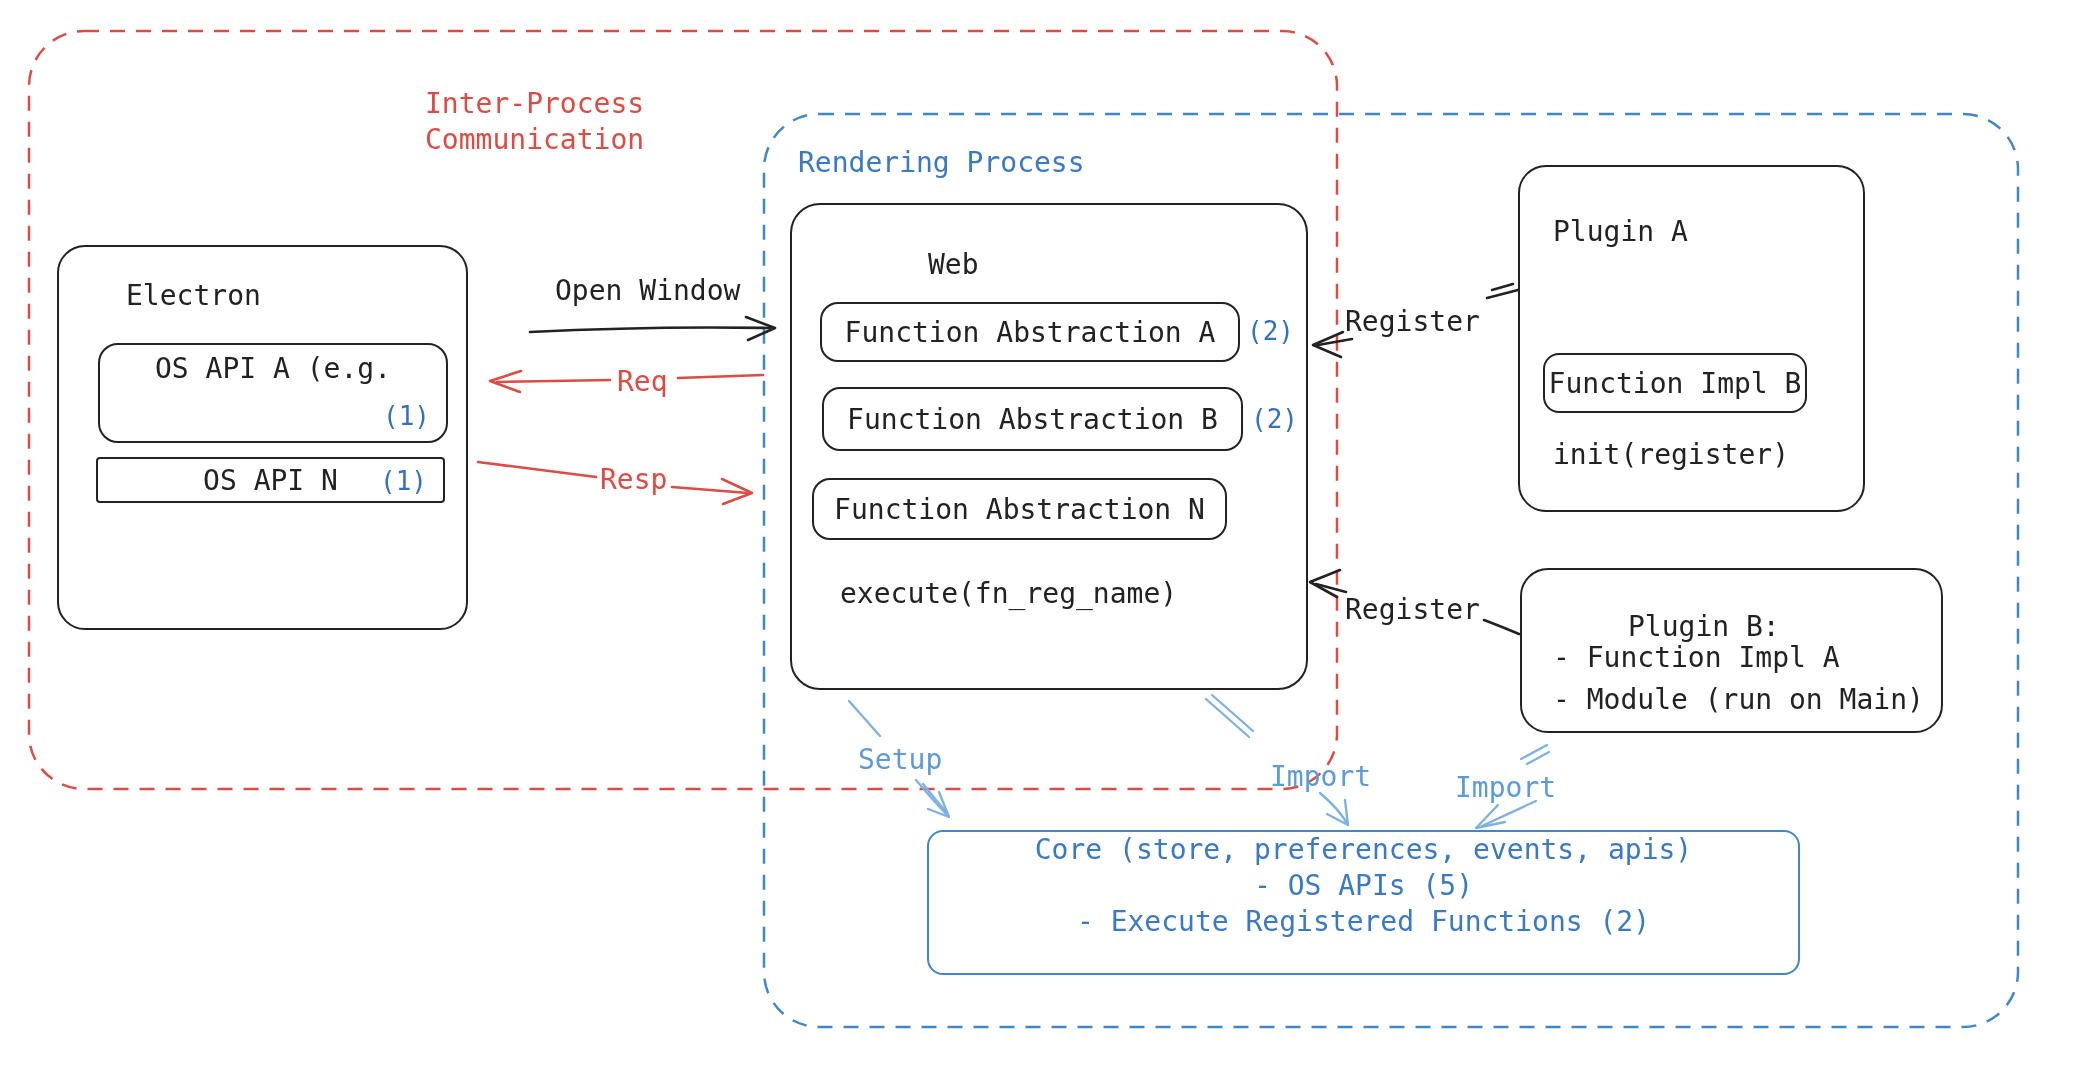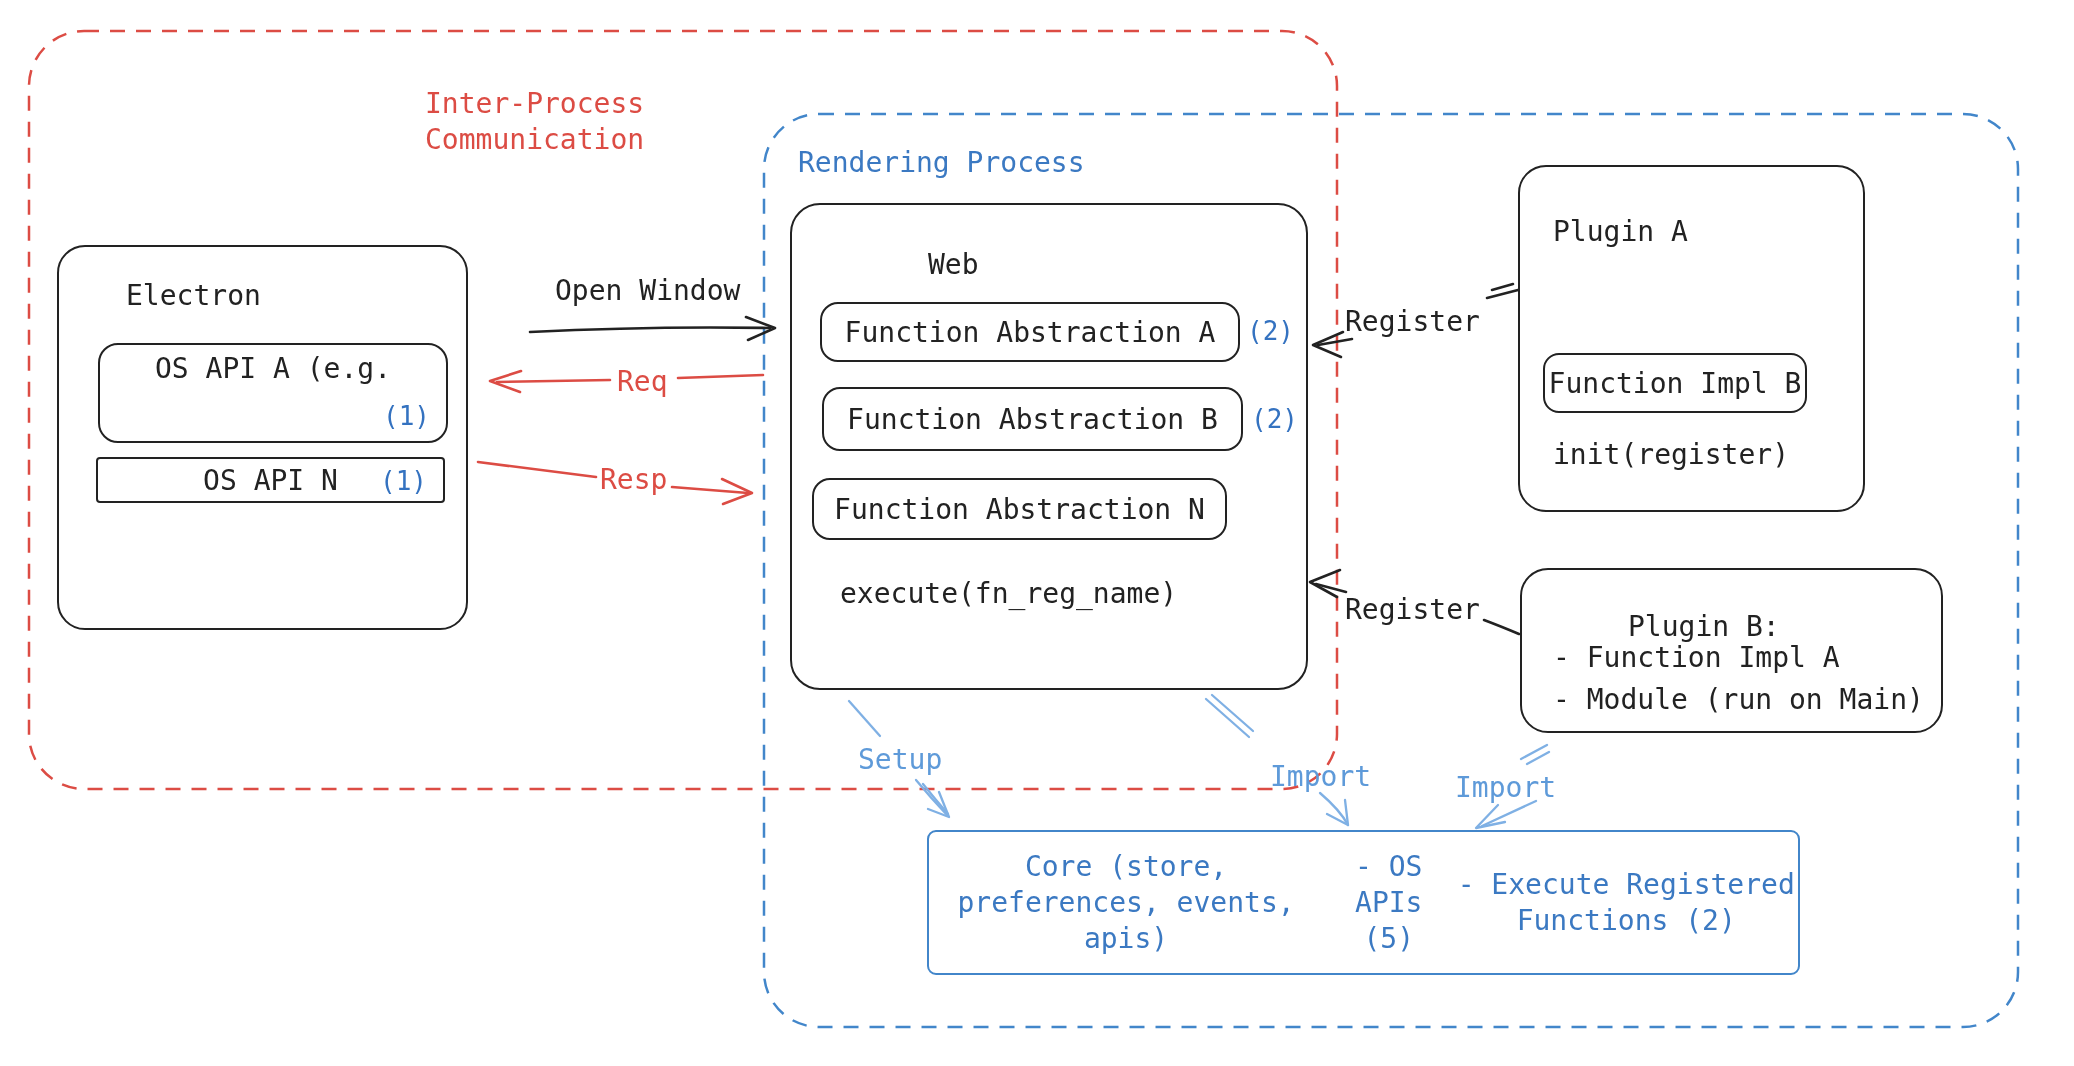--- a/index.html
+++ b/index.html
@@ -19,22 +19,22 @@
   .dash-blue{stroke:var(--container-blue); stroke-width:2.5; fill:none; stroke-dasharray:15 11;}
 
   .lbl{position:absolute; font-size:28px; line-height:28px; white-space:pre;}
   .lbl.red{color:var(--red);}
   .lbl.blue{color:var(--blue);}
   .lbl.lblue{color:var(--light-blue);}
   .ref{position:absolute; font-size:26px; line-height:30px; color:var(--ref-blue); white-space:pre;}
 
   .box{position:absolute; border:2.5px solid var(--ink); border-radius:28px; background:transparent; box-sizing:border-box;}
   .box.small{border-radius:18px; display:flex; align-items:center; justify-content:center; font-size:28px;}
-  .box.core{border:2px solid var(--container-blue); border-radius:9px; color:var(--blue);
-    display:flex; flex-direction:row; align-items:center; justify-content:space-between; font-size:28px; line-height:36px; text-align:center;}
+  .box.core{border:2px solid var(--container-blue); border-radius:16px; color:var(--blue);
+    display:flex; flex-direction:column; align-items:center; justify-content:flex-start; font-size:28px; line-height:36px; text-align:center;}
   .inner-line{position:absolute; left:0; right:0; text-align:center; font-size:28px; line-height:32px;}
   .ref-in{position:absolute; font-size:26px; color:var(--ref-blue);}
 </style>
 </head>
 <body>
 
 <div class="canvas">
 
   <svg class="underlay" viewBox="0 0 2074 1066">
 

